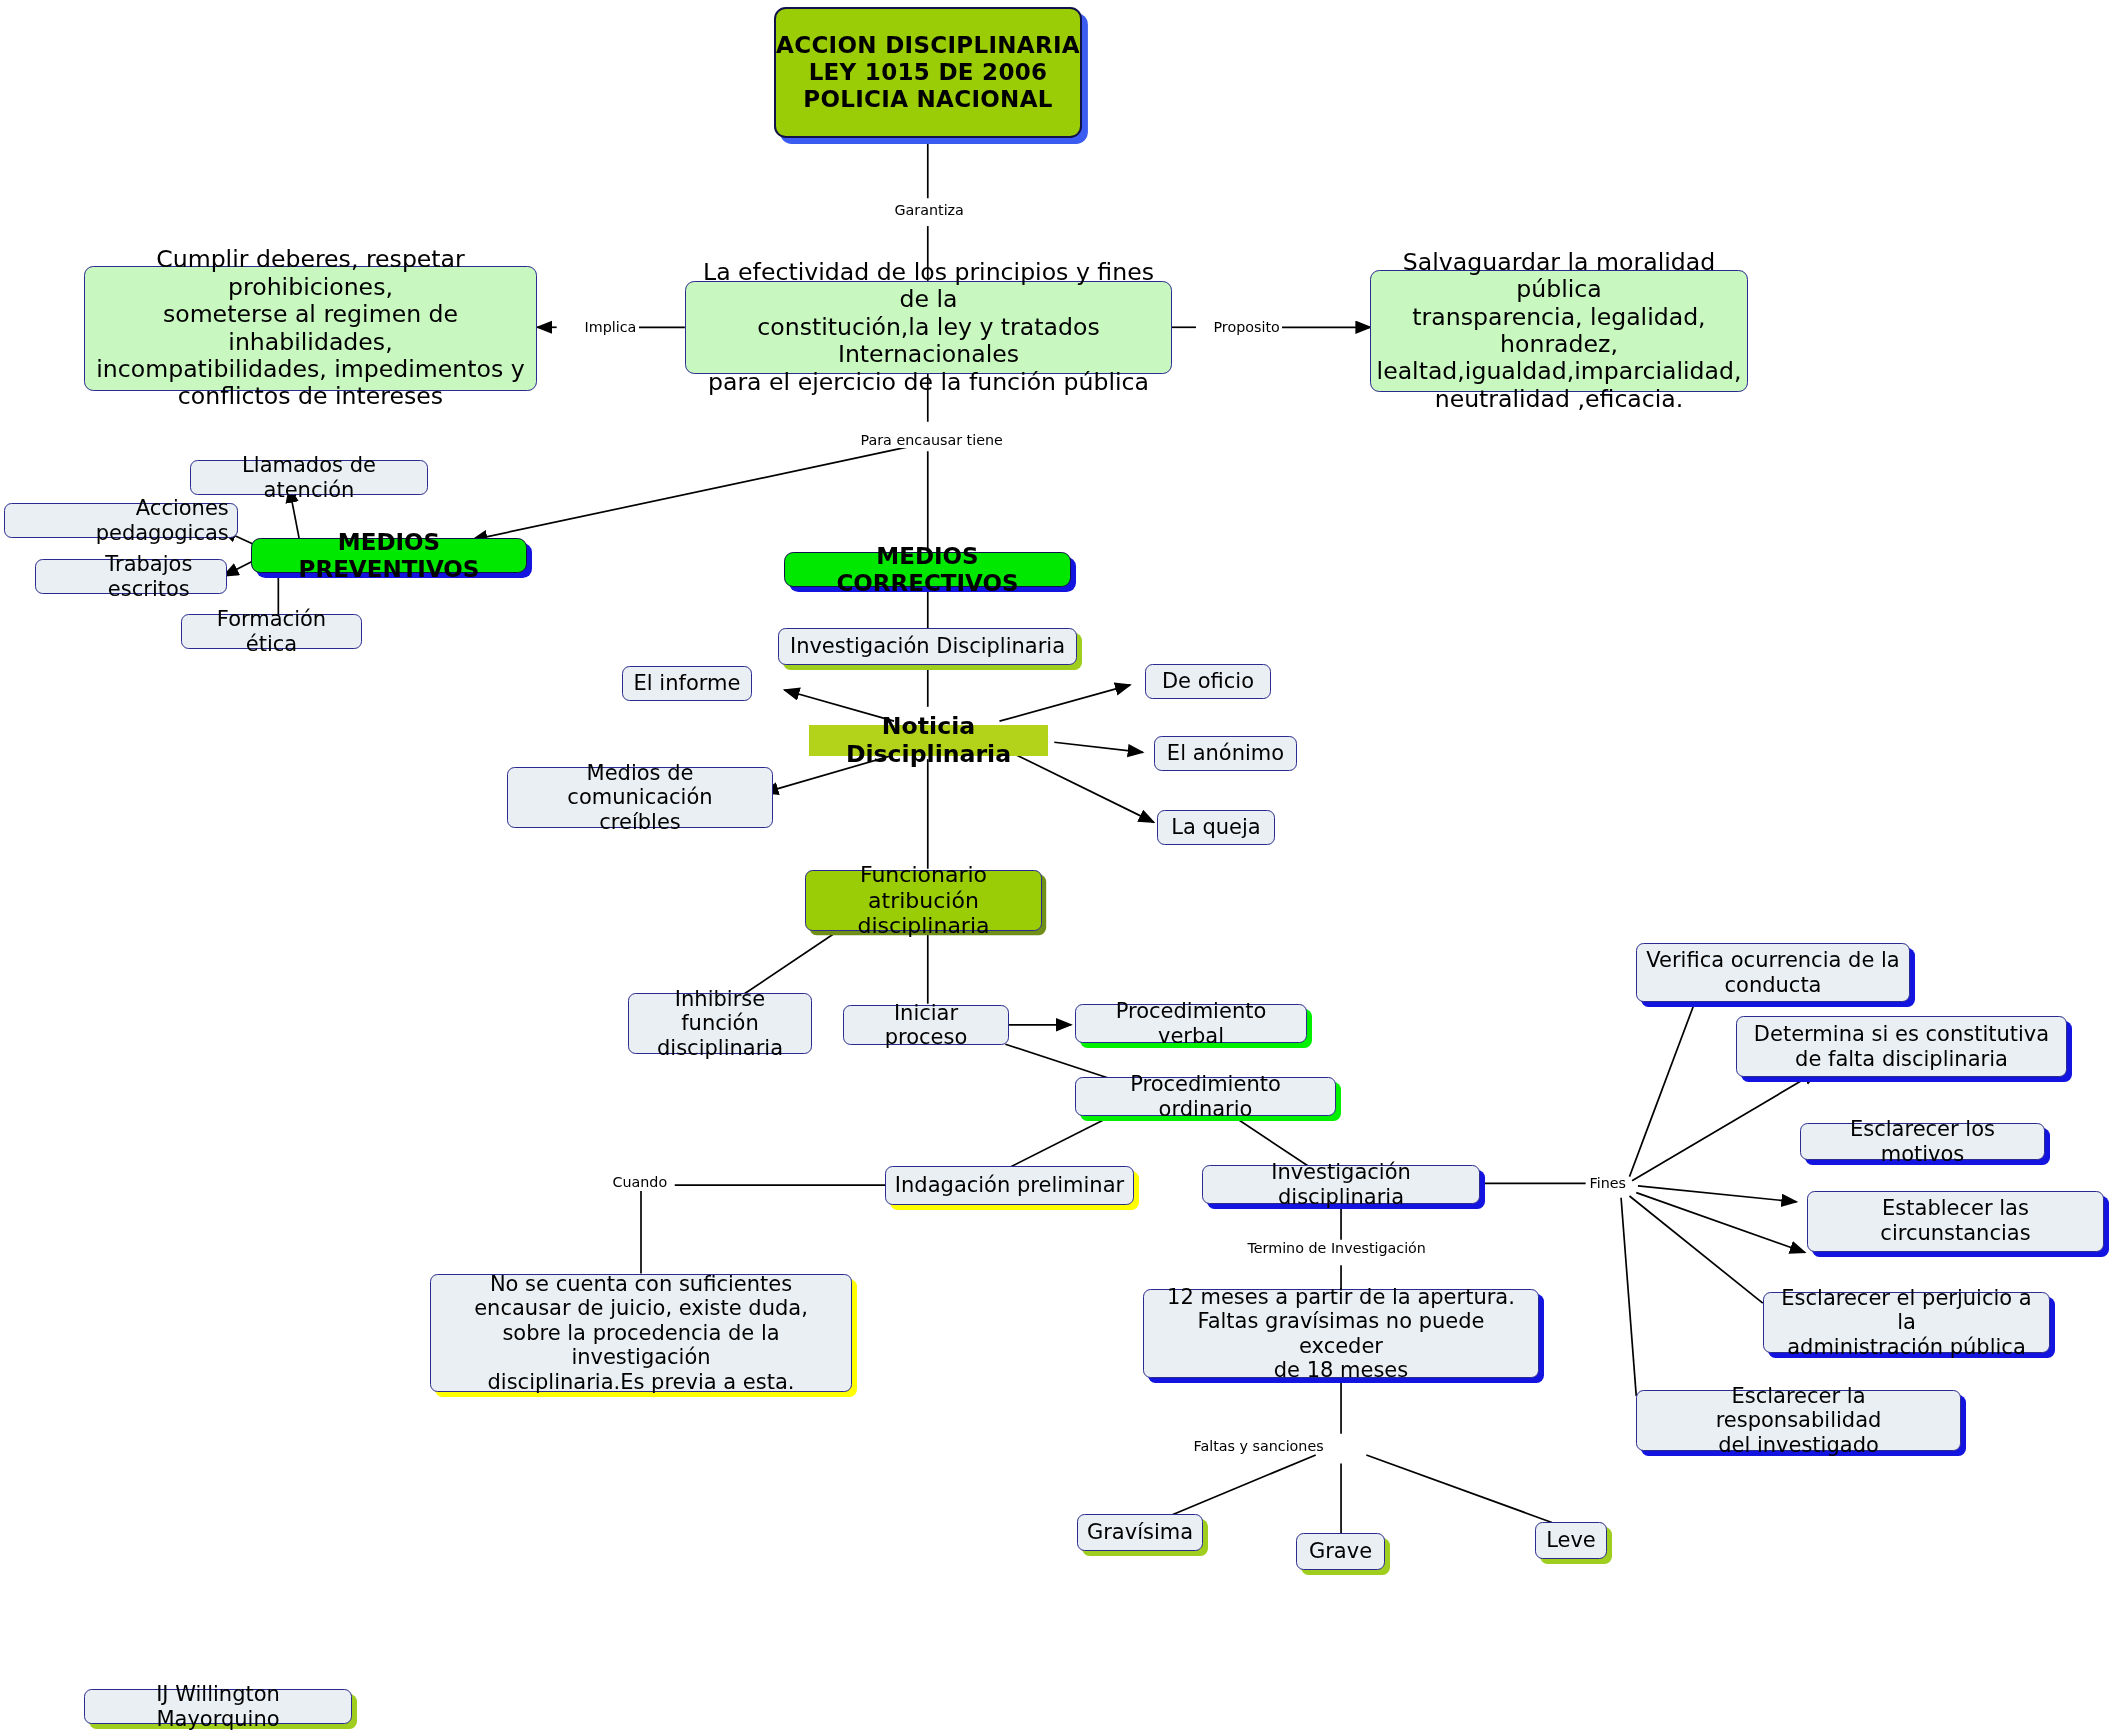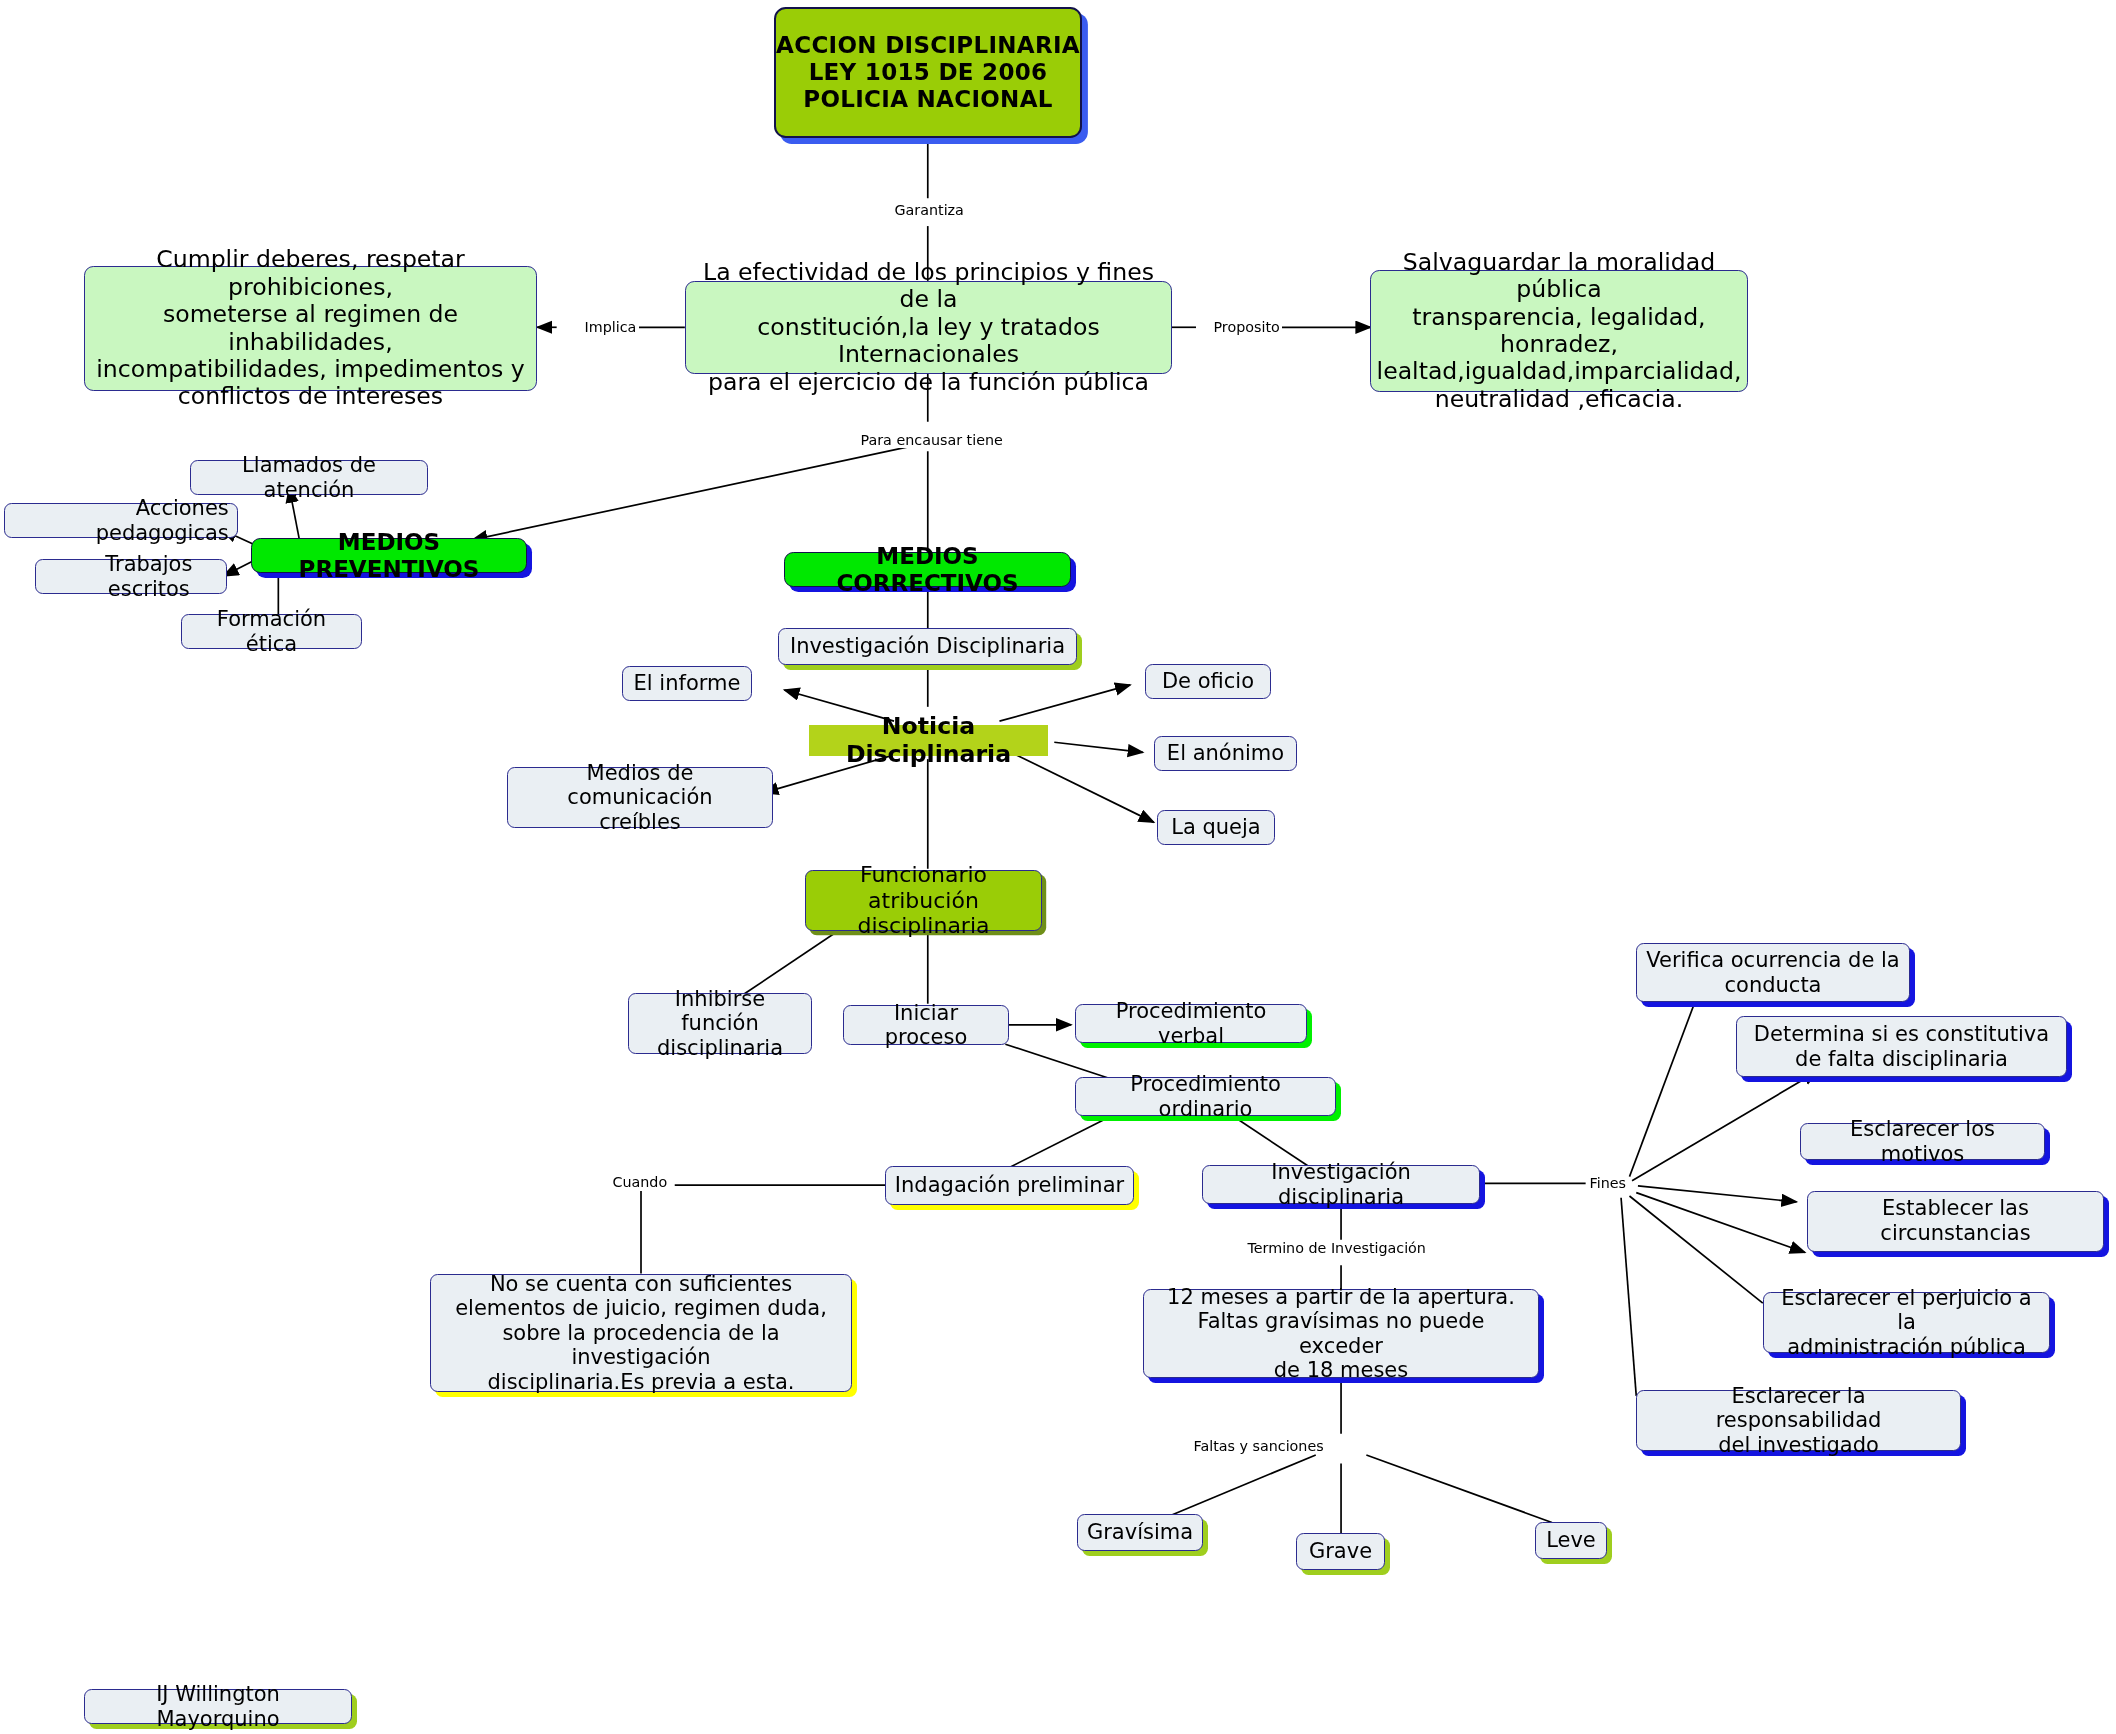--- a/index.html
+++ b/index.html
@@ -285,21 +285,21 @@
   <div class="node n-std sh-yellow" style="left:885px; top:1166px; width:249px; height:39px;">
     <span>Indagación preliminar</span>
   </div>
 
   <div class="node n-std sh-blue" style="left:1202px; top:1165px; width:278px; height:39px;">
     <span>Investigación disciplinaria</span>
   </div>
 
   <div class="node n-std sh-yellow" style="left:430px; top:1274px; width:422px; height:118px;">
     <span>No se cuenta con suficientes
-elementos de juicio, regimen duda,
+encausar de juicio, existe duda,
 sobre la procedencia de la investigación
 disciplinaria.Es previa a esta.</span>
   </div>
 
   <div class="node n-std sh-blue" style="left:1143px; top:1289px; width:396px; height:89px;">
     <span>12 meses a partir de la apertura.
 Faltas gravísimas no puede exceder
 de 18 meses</span>
   </div>
 

